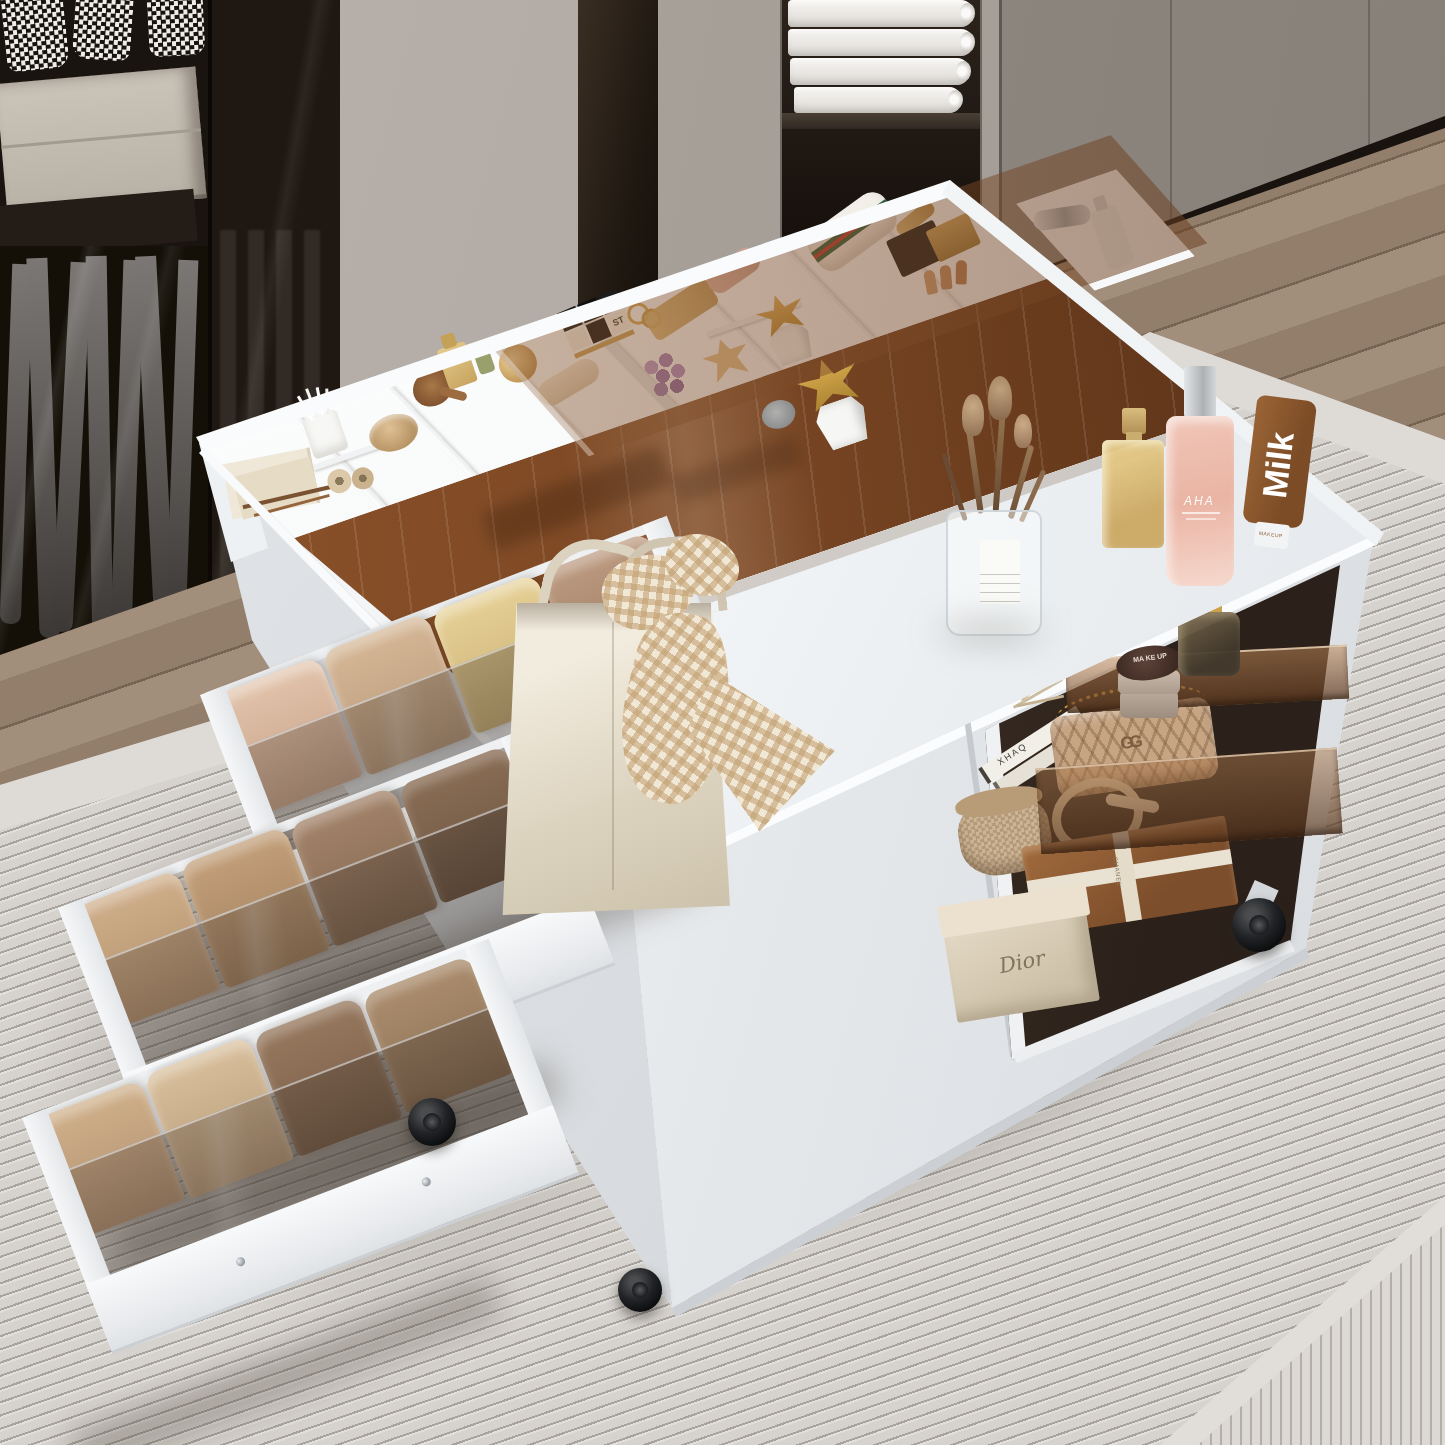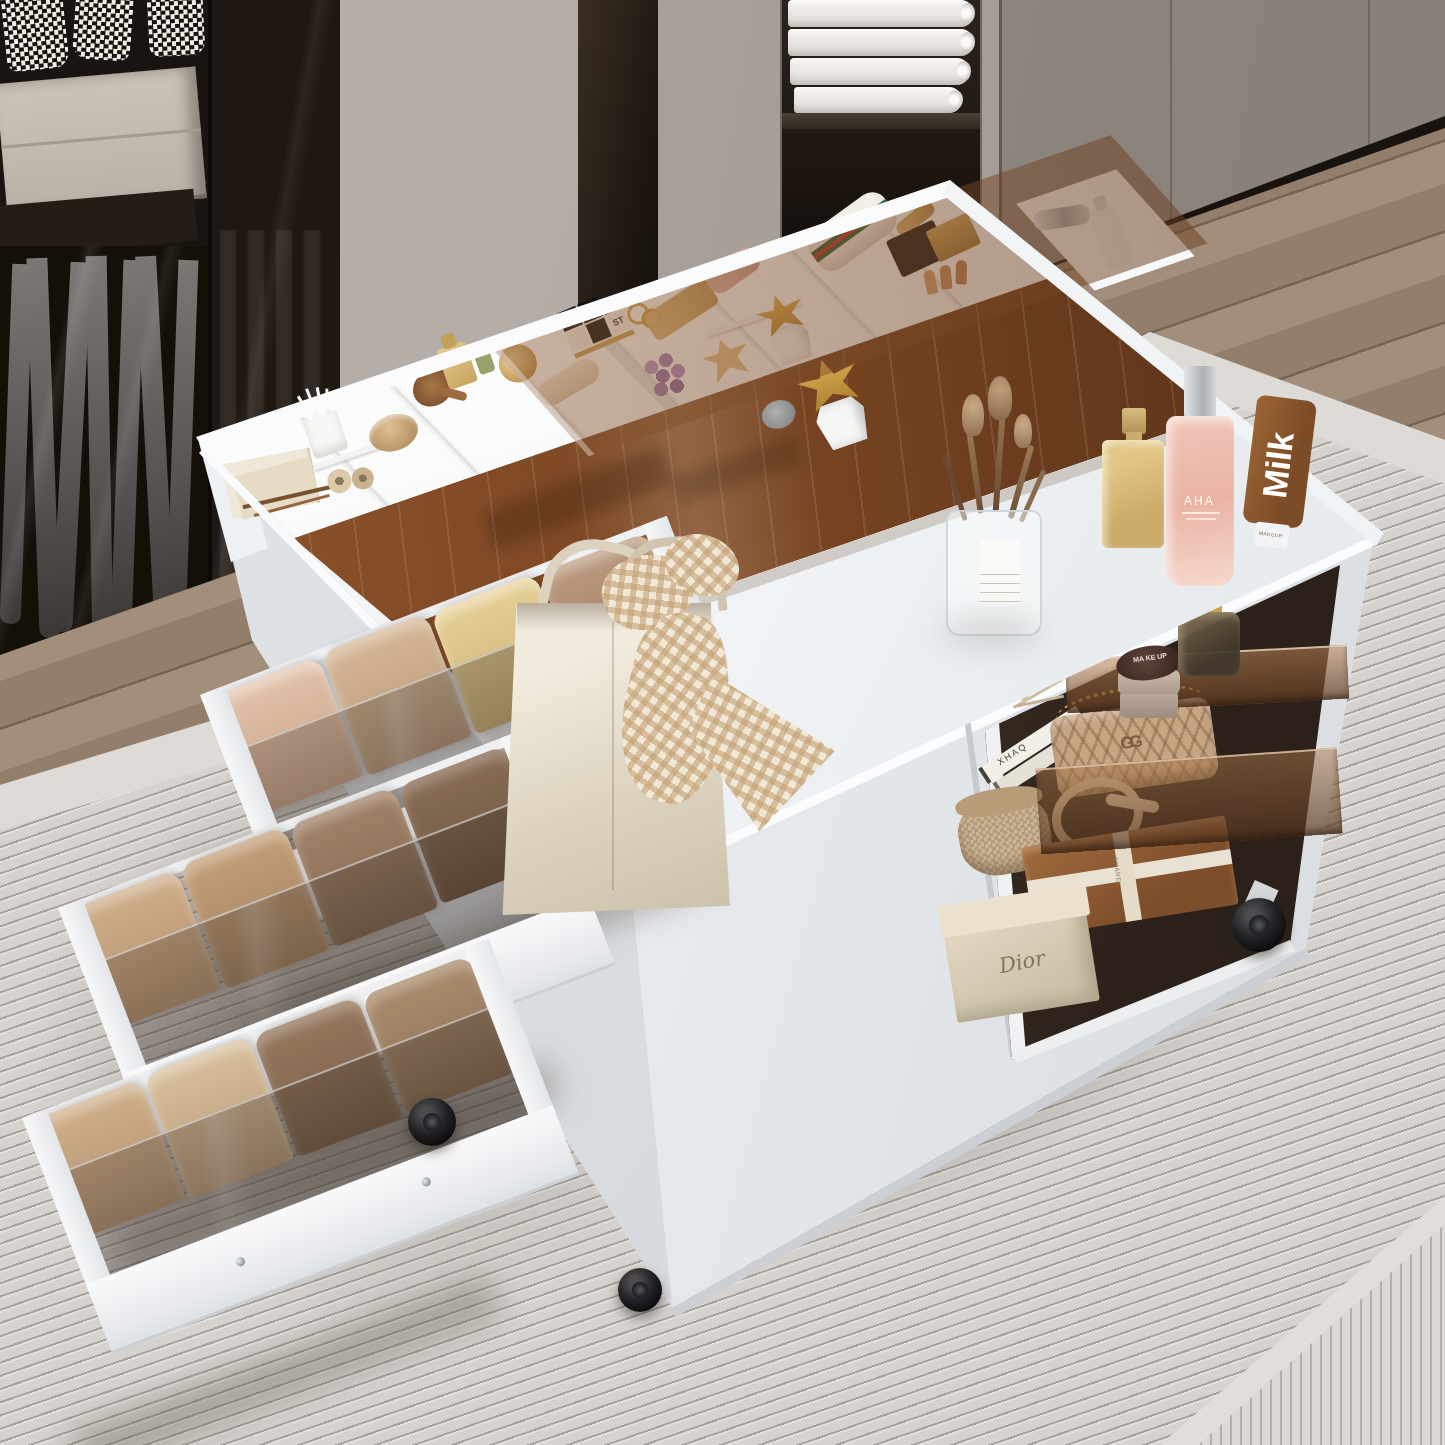--- a/index.html
+++ b/index.html
@@ -328,21 +328,21 @@
 
   <div class="a" style="left:1098px;top:408px;width:70px;height:142px;">
     <div class="a" style="left:24px;top:0;width:24px;height:26px;background:linear-gradient(#d8bc7e,#b29055);border-radius:3px;"></div>
     <div class="a" style="left:28px;top:24px;width:16px;height:9px;background:#c9ad6e;"></div>
     <div class="a" style="left:4px;top:32px;width:62px;height:108px;border-radius:6px;background:linear-gradient(160deg,rgba(235,209,140,.93),rgba(203,167,97,.95) 70%);box-shadow:inset 4px 4px 8px rgba(255,255,240,.6);"></div>
   </div>
 
   <div class="a" style="left:1162px;top:366px;width:76px;height:224px;">
     <div class="a" style="left:22px;top:0;width:32px;height:52px;background:linear-gradient(90deg,#e3e5e7,#aeb1b4 60%,#d4d6d8);border-radius:4px;"></div>
     <div class="a" style="left:4px;top:50px;width:68px;height:170px;background:linear-gradient(170deg,#f0c6b8,#eab4a4 50%,#f6d9ce);border-radius:10px 10px 16px 16px;box-shadow:inset 5px 6px 10px rgba(255,255,255,.55);"></div>
-    <span class="lbl" style="left:22px;top:128px;font-size:12px;letter-spacing:2px;color:rgba(255,255,255,.95);">AHA</span>
+    <span class="lbl" style="left:22px;top:128px;font-size:12px;letter-spacing:2px;color:rgba(255,255,255,.95);font-style:italic;">AHA</span>
     <div class="a" style="left:20px;top:146px;width:38px;height:2px;background:rgba(255,255,255,.7);"></div>
     <div class="a" style="left:24px;top:152px;width:30px;height:2px;background:rgba(255,255,255,.55);"></div>
   </div>
 
   <div class="a" style="left:1246px;top:398px;width:70px;height:156px;transform:rotate(7deg);">
     <div class="a" style="left:2px;top:0;width:60px;height:128px;background:linear-gradient(100deg,#9a6436,#7c4c26 70%);border-radius:8px 10px 10px 10px;"></div>
     <span class="lbl" style="left:-14px;top:48px;width:90px;text-align:center;font-size:34px;font-weight:bold;color:#ffffff;transform:rotate(-90deg);">Milk</span>
     <div class="a" style="left:16px;top:126px;width:34px;height:24px;background:#f2f3f4;border-radius:3px;"></div>
     <span class="lbl" style="left:20px;top:134px;font-size:5px;color:#8a5a30;letter-spacing:.5px;">MAKEUP</span>
   </div>

